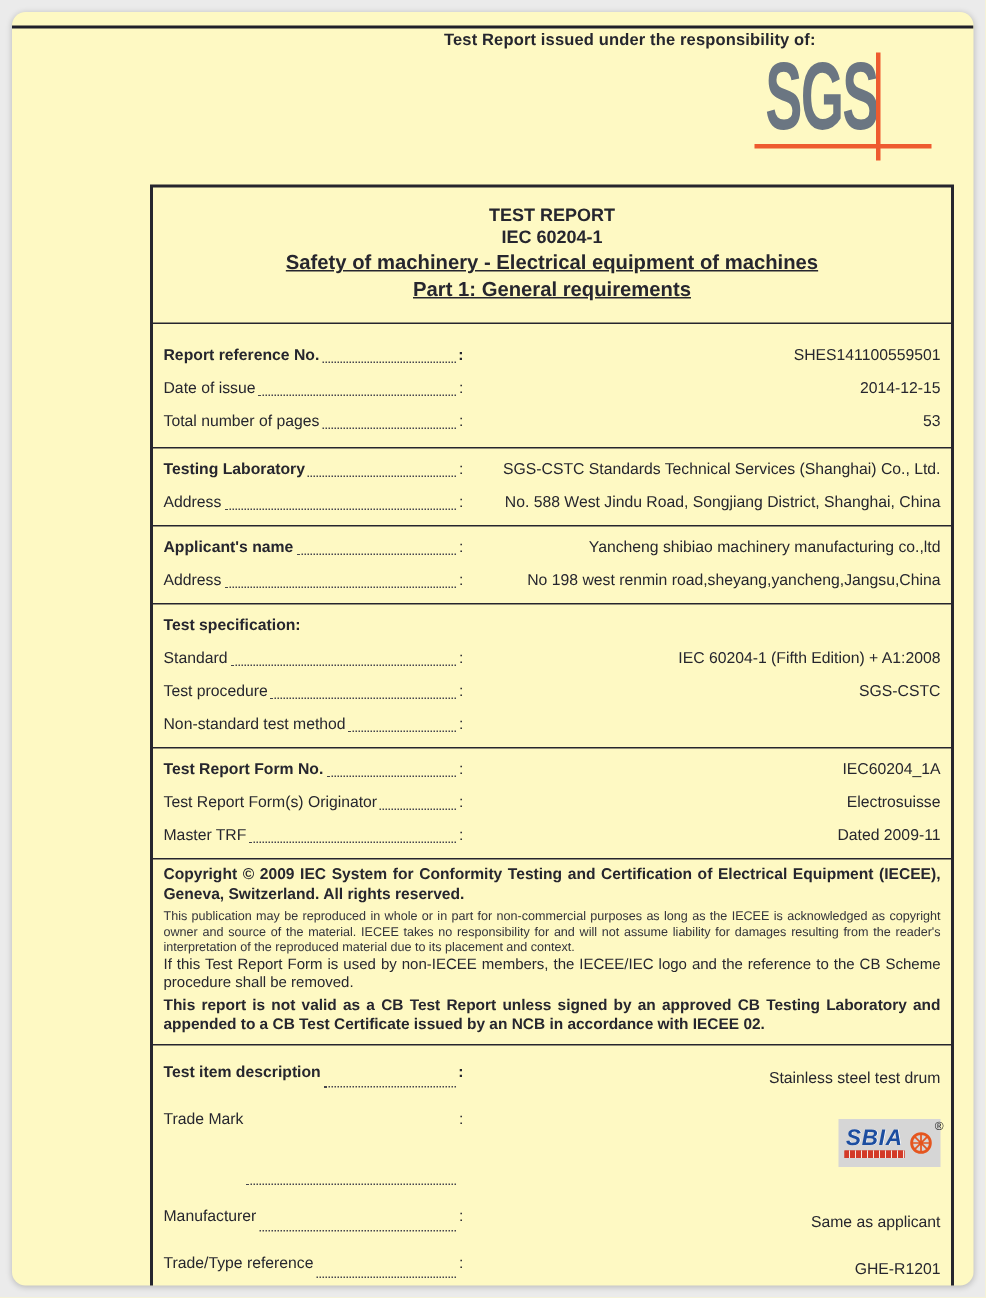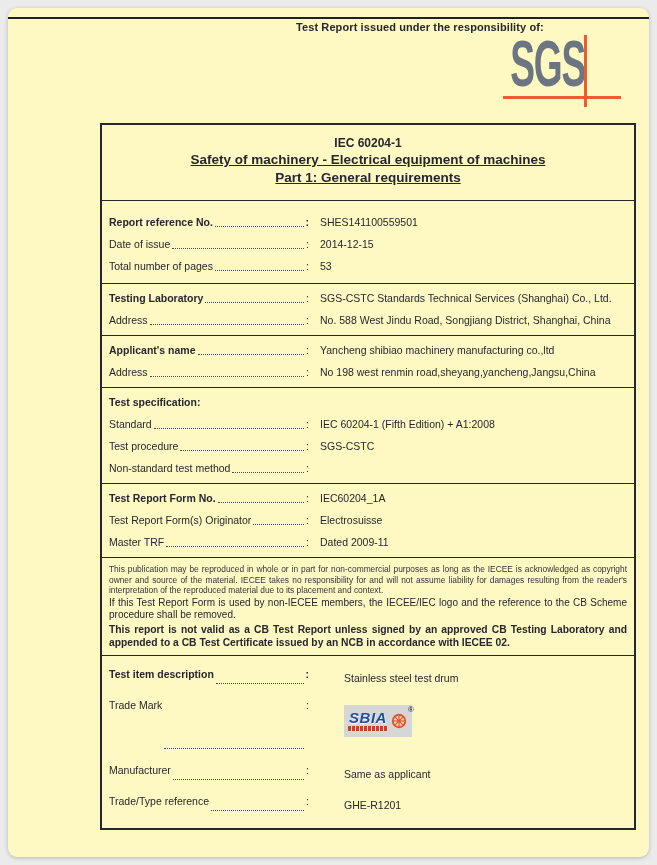--- a/index.html
+++ b/index.html
@@ -33,21 +33,21 @@
   .report-table{
     position:absolute;left:92px;top:115px;width:532px;
     border:2px solid #26262e;
     font-size:10.5px;
   }
   .section{border-top:1.8px solid #26262e;padding:3px 7px 4px 7px;}
   .section:first-child{border-top:none;}
   .title-block{text-align:center;padding:11px 6px 13px 6px;}
   .title-line-sm{font-weight:bold;font-size:12px;line-height:15px;}
   .title-line-lg{font-weight:bold;font-size:13.5px;line-height:18px;text-decoration:underline;}
-  .row{display:flex;line-height:22px;}
+  .row{display:flex;line-height:22px;text-align:right;}
   .label-cell{width:200px;display:flex;align-items:baseline;flex-shrink:0;}
   .lbl{white-space:nowrap;}
   .bold{font-weight:bold;}
   .leader{flex:1;border-bottom:1.6px dotted #46464e;margin:0 2px;align-self:flex-end;position:relative;bottom:6px;min-width:6px;}
   .colon{flex-shrink:0;}
   .value-cell{flex:1;padding-left:11px;white-space:nowrap;}
   .sec-ref{padding-top:10px;padding-bottom:6px;}
   
   .sec-copyright{padding:4px 7px 6px 7px;}
   .cp-bold{font-weight:bold;font-size:10.4px;line-height:13px;text-align:justify;}
@@ -87,20 +87,21 @@
 
   <div class="sgs-logo">
     <span class="sgs-text">SGS</span>
     <div class="sgs-vline"></div>
     <div class="sgs-hline"></div>
   </div>
 
   <div class="report-table">
 
     <div class="section title-block">
+      <div class="title-line-sm">TEST REPORT</div>
       <div class="title-line-sm">IEC 60204-1</div>
       <div class="title-line-lg">Safety of machinery - Electrical equipment of machines</div>
       <div class="title-line-lg">Part 1: General requirements</div>
     </div>
 
     <div class="section sec-ref">
       <div class="row">
         <div class="label-cell">
             <span class="lbl bold">Report reference No.</span>
             <span class="leader"></span>
@@ -216,20 +217,21 @@
         <div class="label-cell">
             <span class="lbl">Master TRF</span>
             <span class="leader"></span>
             <span class="colon">:</span>
           </div>
         <div class="value-cell">Dated 2009-11</div>
       </div>
     </div>
 
     <div class="section sec-copyright">
+      <div class="cp-bold">Copyright © 2009 IEC System for Conformity Testing and Certification of Electrical Equipment (IECEE), Geneva, Switzerland. All rights reserved.</div>
       <div class="cp-small">This publication may be reproduced in whole or in part for non-commercial purposes as long as the IECEE is acknowledged as copyright owner and source of the material. IECEE takes no responsibility for and will not assume liability for damages resulting from the reader's interpretation of the reproduced material due to its placement and context.</div>
       <div class="cp-normal">If this Test Report Form is used by non-IECEE members, the IECEE/IEC logo and the reference to the CB Scheme procedure shall be removed.</div>
       <div class="cp-notice">This report is not valid as a CB Test Report unless signed by an approved CB Testing Laboratory and appended to a CB Test Certificate issued by an NCB in accordance with IECEE 02.</div>
     </div>
 
     <div class="section sec-item">
       <div class="row">
         <div class="label-cell">
             <span class="lbl bold">Test item description</span>
             <span class="leader"></span>

